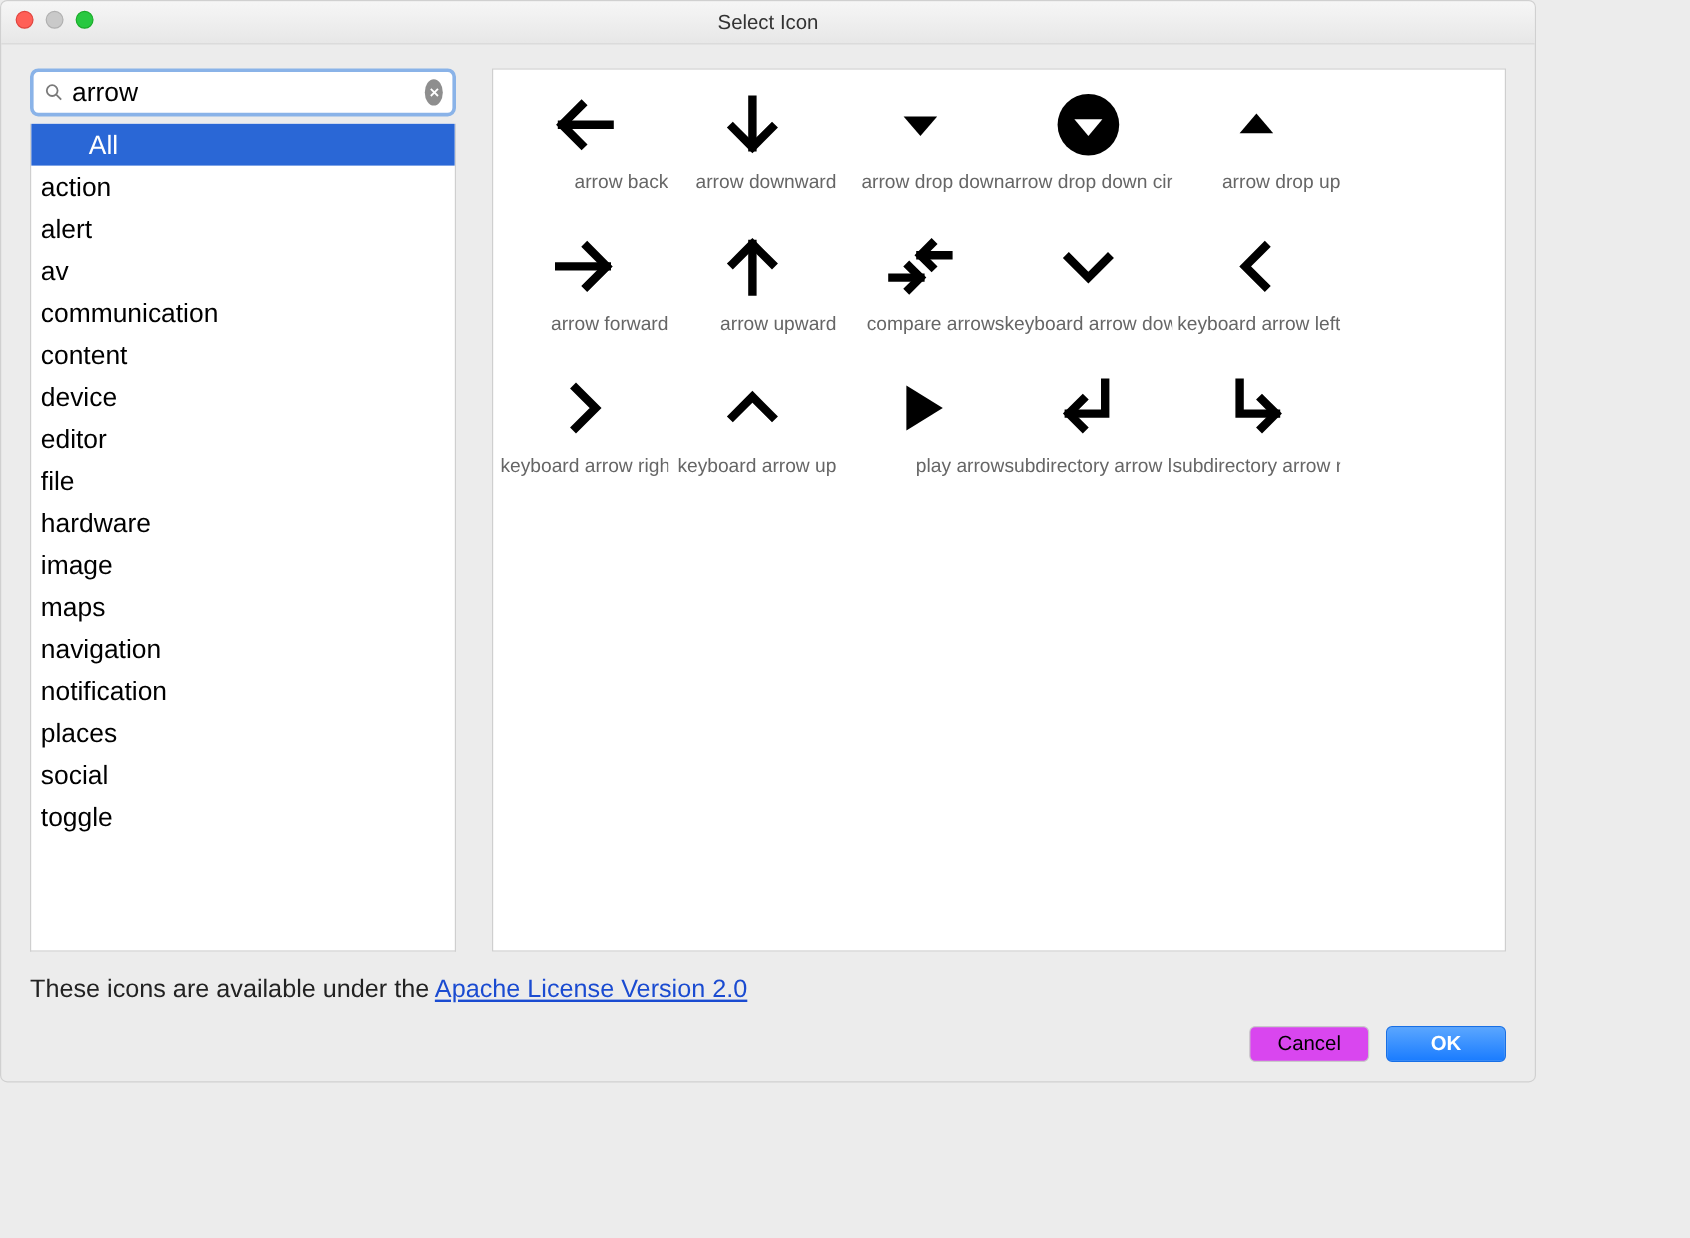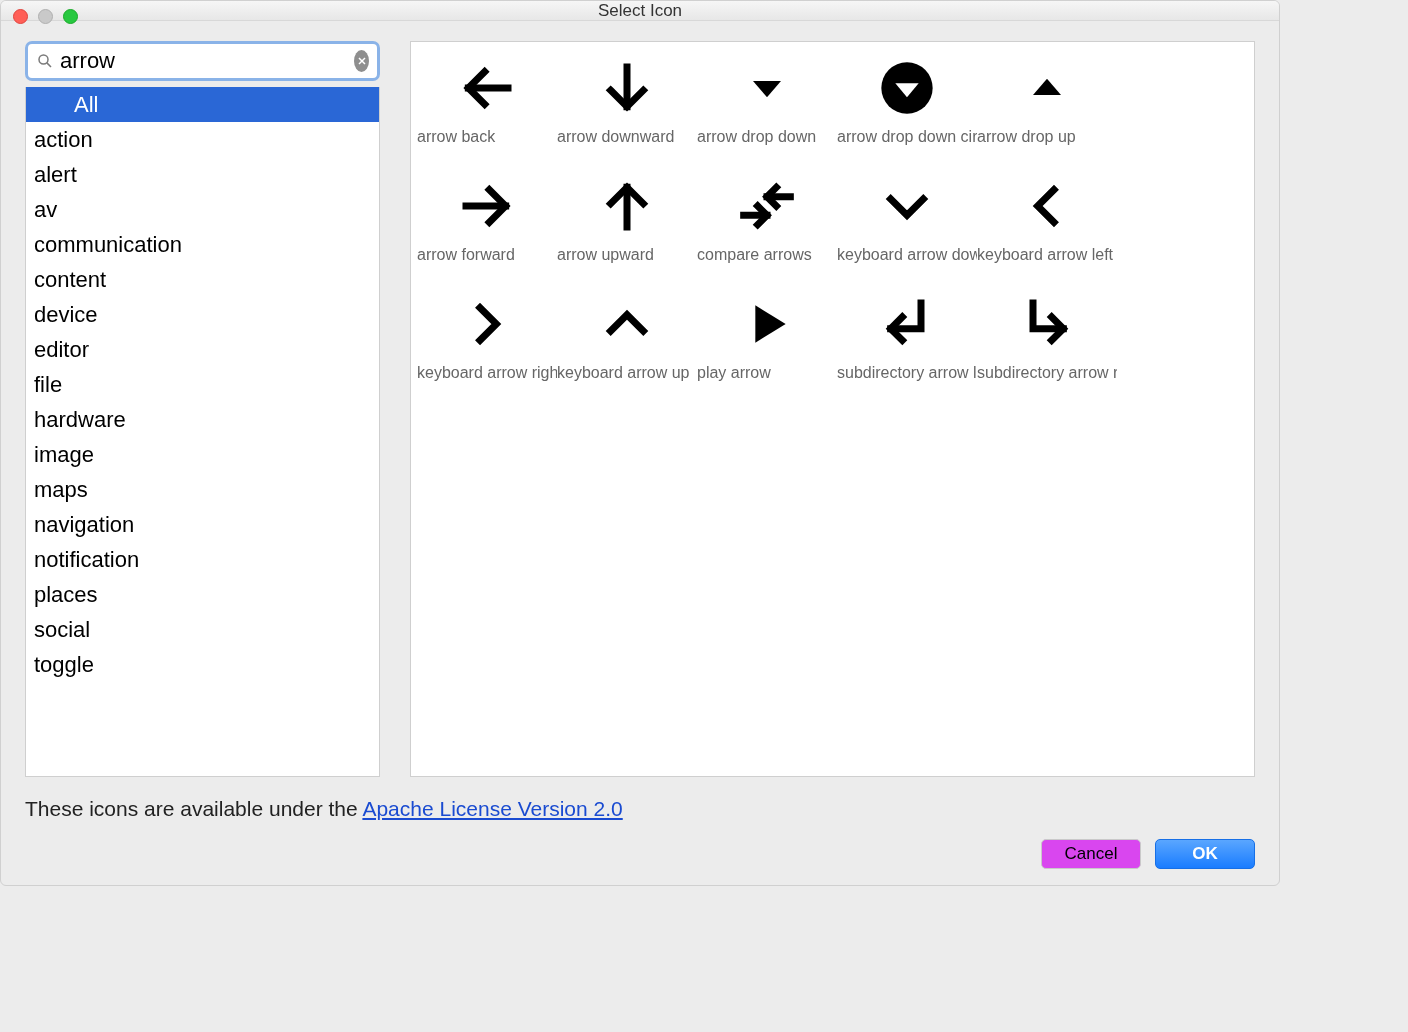--- a/index.html
+++ b/index.html
@@ -12,25 +12,26 @@
     width:1408px;
   }
   .window {
     width:1280px;
     background:#ececec;
     border:1px solid #d0d0d0;
     border-radius:6px;
     overflow:hidden;
   }
   .titlebar {
-    height:20px;
+    height:36px;
     background:linear-gradient(#f6f6f6,#e7e7e7);
     border-bottom:1px solid #d8d8d8;
     position:relative;
     display:flex;
+    align-items:center;
     justify-content:center;
   }
   .traffic { position:absolute; left:12px; top:8px; display:flex; gap:10px; }
   .tl { width:15px; height:15px; border-radius:50%; }
   .tl.red { background:#ff5f57; border:1px solid #e0443e; }
   .tl.yellow { background:#c9c9c9; border:1px solid #b0b0b0; }
   .tl.green { background:#28c840; border:1px solid #1aab29; }
   .title { font-size:17px; color:#333; }
   .content {
     display:flex;
@@ -90,21 +91,21 @@
     width:140px; height:118px;
     display:flex; flex-direction:column; align-items:center;
     overflow:hidden;
     cursor:default;
   }
   .ic {
     width:60px; height:80px; display:flex; align-items:center; justify-content:center;
   }
   .ic svg { width:56px; height:56px; }
   .cap {
-    font-size:16px; color:#666; white-space:nowrap; overflow:hidden; width:100%; text-align:left;
+    font-size:16px; color:#666; white-space:nowrap; overflow:hidden; width:100%; text-align:right;
   }
   .footer {
     padding:6px 24px 16px 24px;
   }
   .license { font-size:21px; color:#222; margin-bottom:18px; }
   .license a { color:#1a4bd1; text-decoration:underline; }
   .btnrow { display:flex; justify-content:flex-end; gap:14px; }
   .btn {
     height:30px; min-width:100px; padding:0 18px;
     border-radius:5px; font-size:17px;

